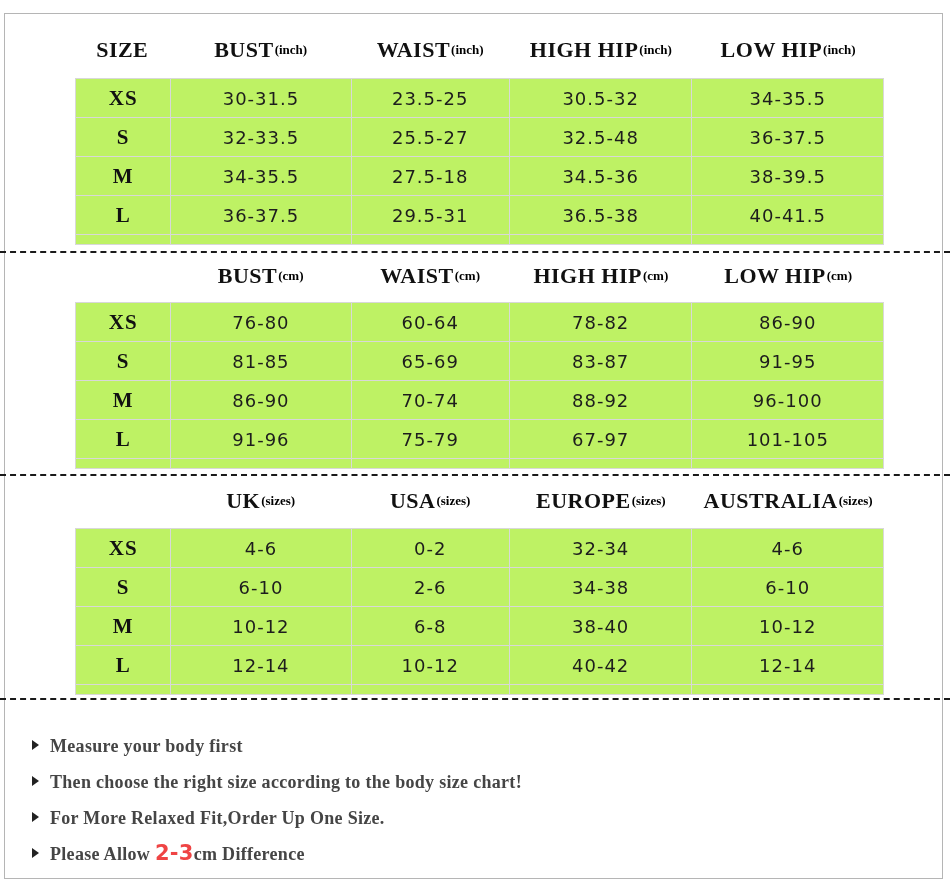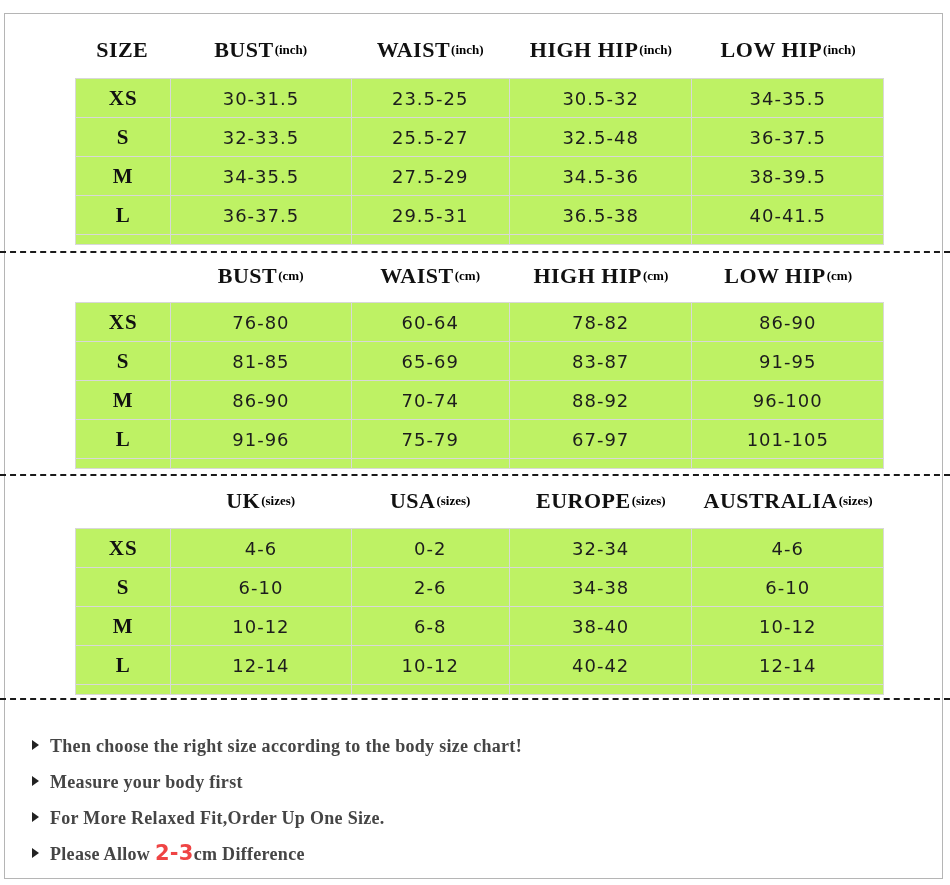--- a/index.html
+++ b/index.html
@@ -104,21 +104,21 @@
   <tr>
     <td class="size">S</td>
     <td>32-33.5</td>
     <td>25.5-27</td>
     <td>32.5-48</td>
     <td>36-37.5</td>
   </tr>
   <tr>
     <td class="size">M</td>
     <td>34-35.5</td>
-    <td>27.5-29</td>
+    <td>27.5-18</td>
     <td>34.5-36</td>
     <td>38-39.5</td>
   </tr>
   <tr>
     <td class="size">L</td>
     <td>36-37.5</td>
     <td>29.5-31</td>
     <td>36.5-38</td>
     <td>40-41.5</td>
   </tr>
@@ -272,27 +272,27 @@
         <td></td>
       </tr>
 </tbody>
   </table>
 
 <div class="dash" style="top:698px;"></div>
 
 <div class="notes">
   <div class="note">
     <span class="tri"></span>
+    <span class="ntext"><span>Measure your body first</span><span class="em"></span><span></span></span>
+  </div>
+  <div class="note">
+    <span class="tri"></span>
     <span class="ntext"><span>Then choose the right size according to the body size chart!</span><span class="em"></span><span></span></span>
   </div>
   <div class="note">
     <span class="tri"></span>
-    <span class="ntext"><span>Measure your body first</span><span class="em"></span><span></span></span>
-  </div>
-  <div class="note">
-    <span class="tri"></span>
     <span class="ntext"><span>For More Relaxed Fit,Order Up One Size.</span><span class="em"></span><span></span></span>
   </div>
   <div class="note">
     <span class="tri"></span>
     <span class="ntext"><span>Please Allow </span><span class="em">2-3</span><span>cm Difference</span></span>
   </div>
 </div>
 
 </body></html>

